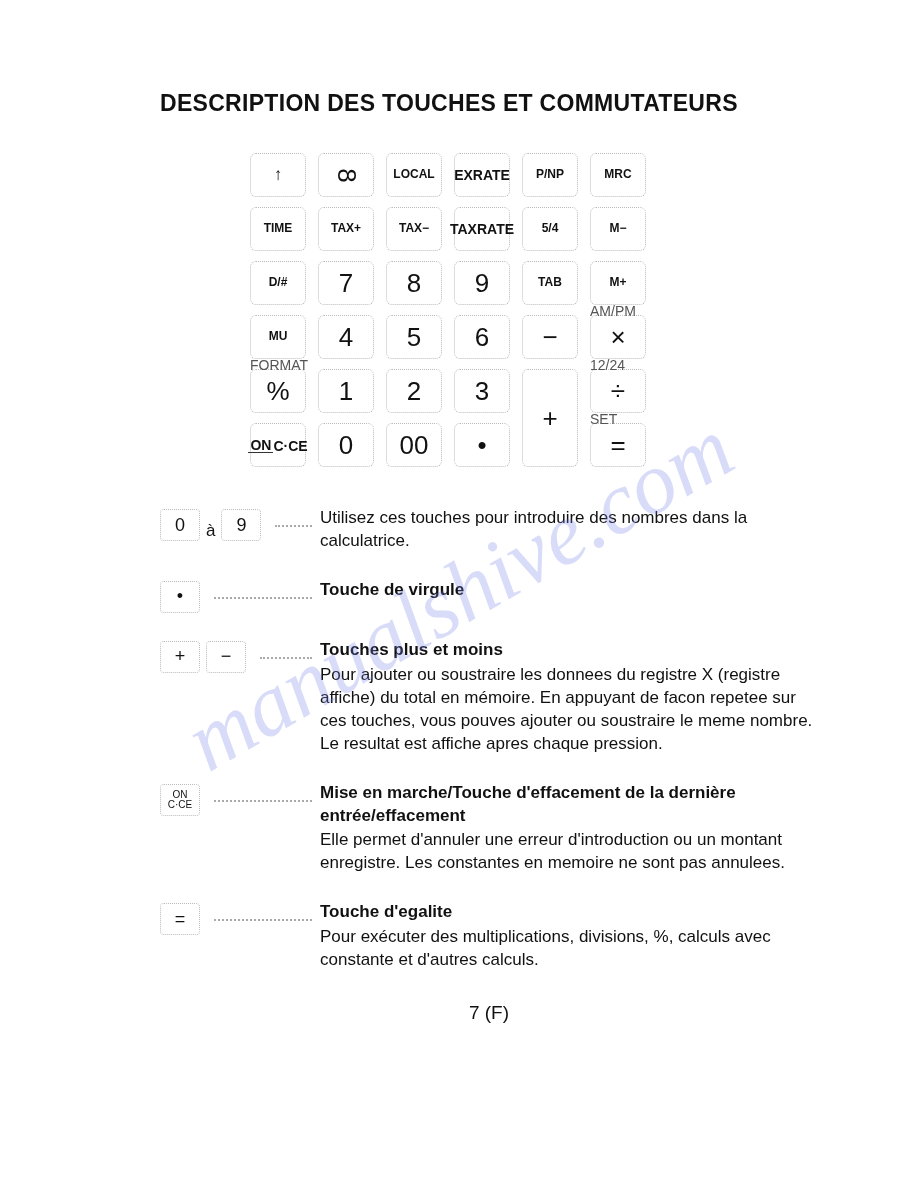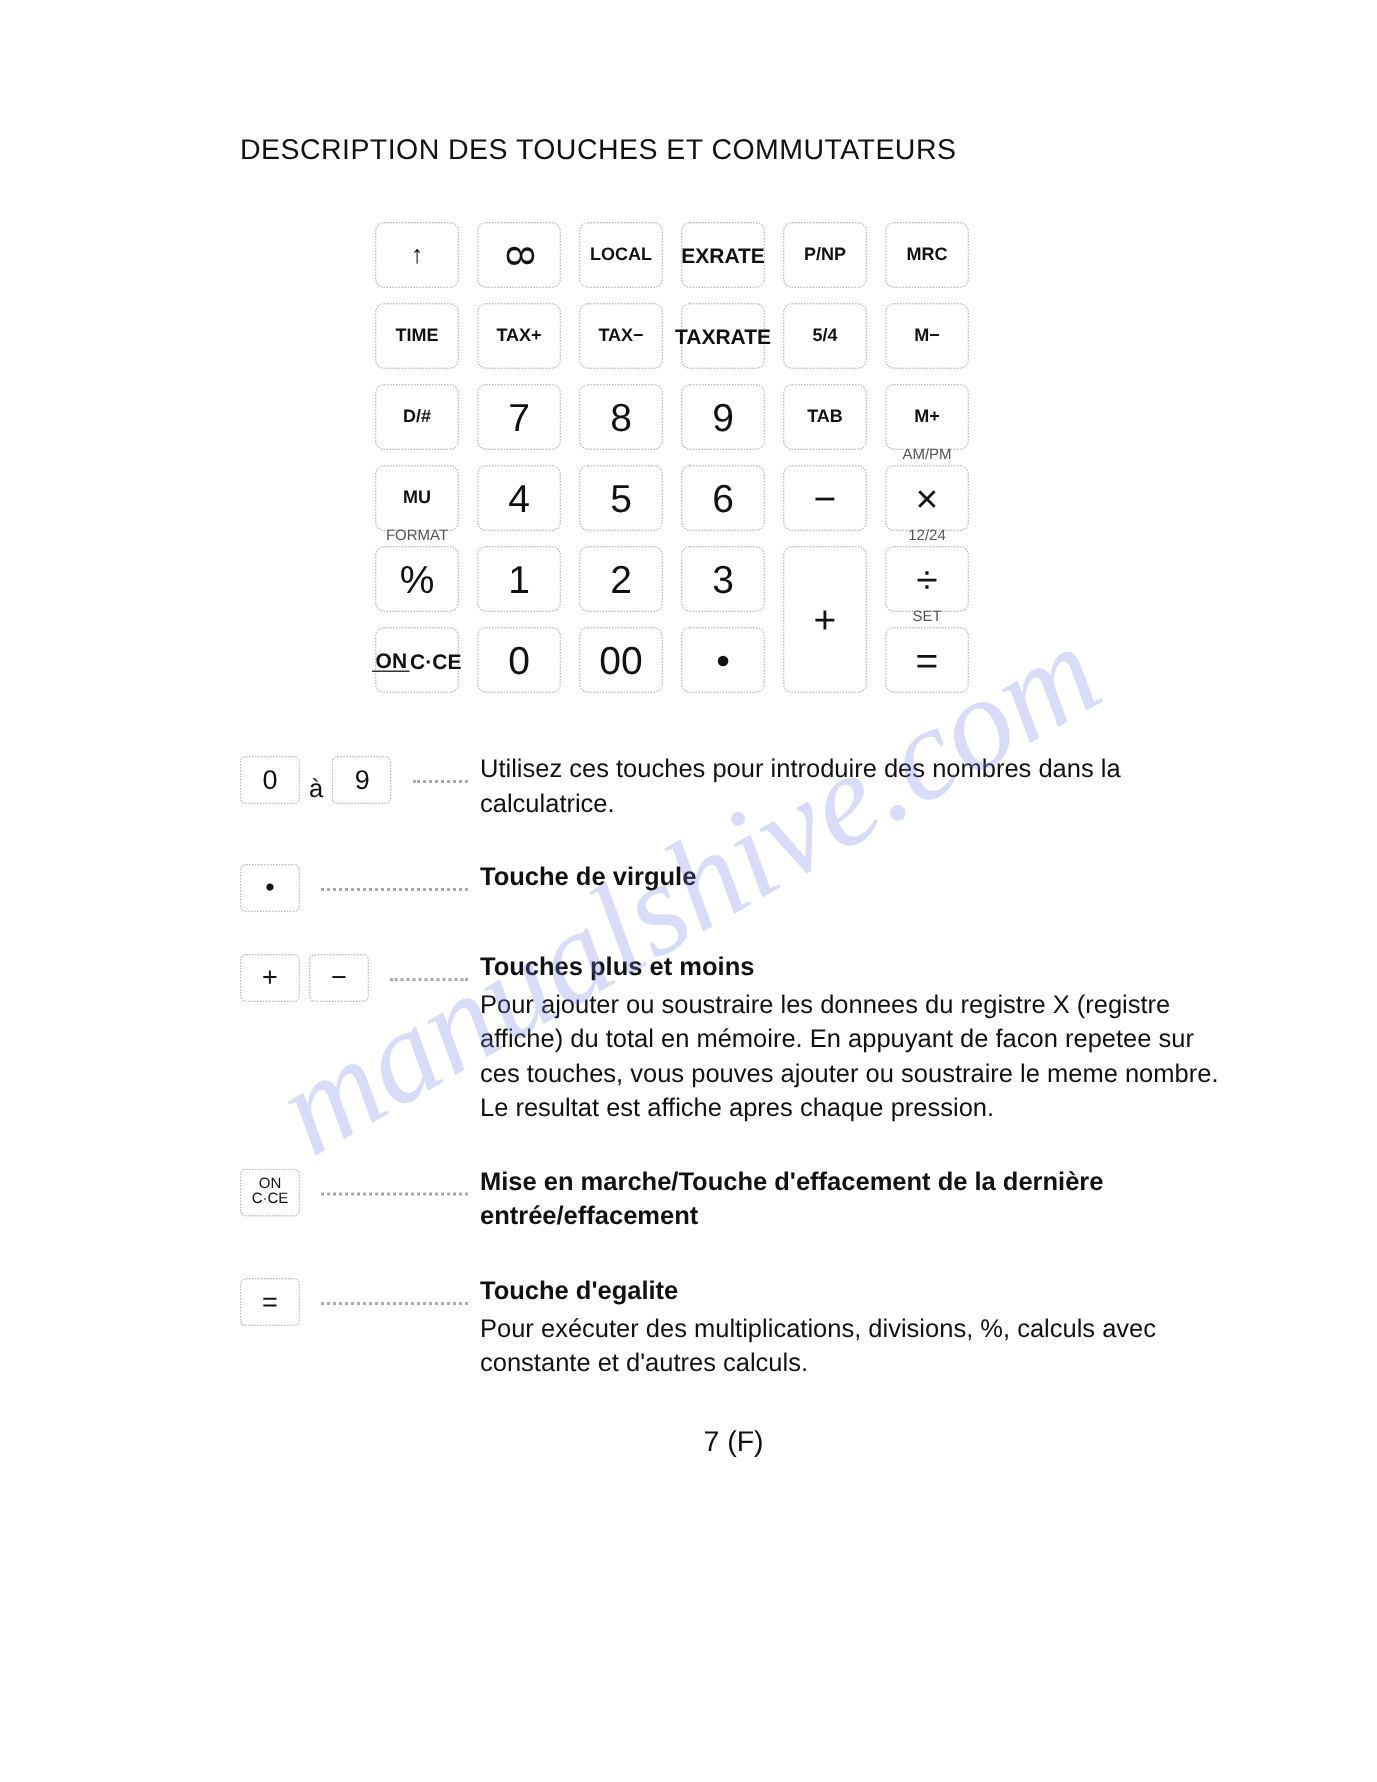--- a/index.html
+++ b/index.html
@@ -24,22 +24,22 @@
     transform: translate(-50%, -50%) rotate(-30deg);
     font-size: 88px;
     color: rgba(120, 130, 230, 0.28);
     font-style: italic;
     pointer-events: none;
     white-space: nowrap;
     z-index: 10;
     font-family: Georgia, serif;
   }
   h1.title {
-    font-size: 19px;
-    font-weight: normal;
+    font-size: 23px;
+    font-weight: bold;
     letter-spacing: 0.3px;
     margin: 0 0 36px 0;
   }
   
   .keypad {
     margin-left: 90px;
     margin-bottom: 40px;
   }
   .krow {
     display: flex;
@@ -74,22 +74,22 @@
   }
   .keywrap {
     position: relative;
     display: inline-block;
   }
   .key-sup {
     position: absolute;
     top: -12px;
     left: 0;
     right: 0;
-    font-size: 10px;
-    text-align: center;
+    font-size: 14px;
+    text-align: left;
     color: #555;
   }
   .key-stack {
     display: flex;
     flex-direction: row;
     align-items: center;
     line-height: 1;
     font-size: 14px;
   }
   .key-stack .top {
@@ -320,20 +320,21 @@
   <div class="desc">
     <div class="desc-left">
       <div class="mini-key small">
         <span>ON</span>
         <span>C·CE</span>
       </div>
       <div class="dots"></div>
     </div>
     <div class="desc-body">
       <div class="dh">Mise en marche/Touche d'effacement de la dernière entrée/effacement</div>
+      <div>Elle permet d'annuler une erreur d'introduction ou un montant enregistre. Les constantes en memoire ne sont pas annulees.</div>
     </div>
   </div>
 
   <div class="desc">
     <div class="desc-left">
       <div class="mini-key">=</div>
       <div class="dots"></div>
     </div>
     <div class="desc-body">
       <div class="dh">Touche d'egalite</div>

